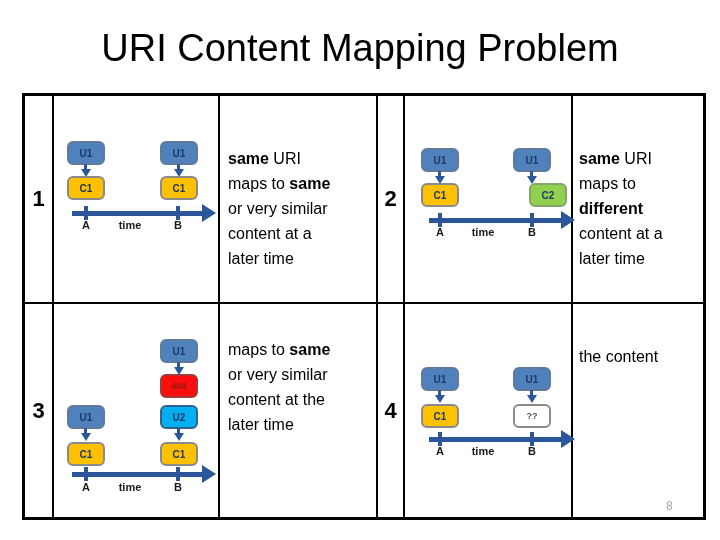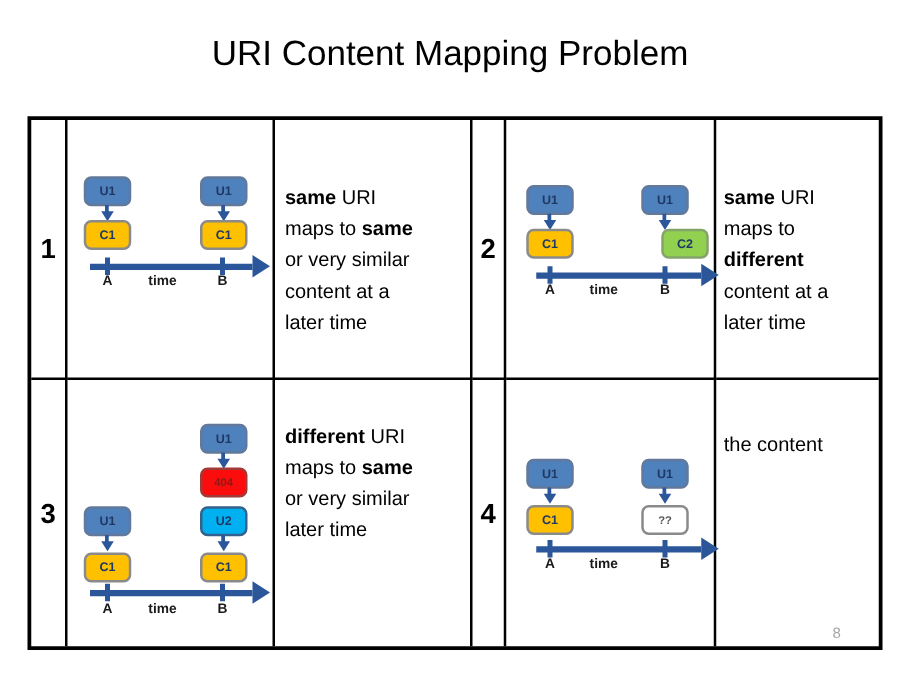--- a/index.html
+++ b/index.html
@@ -2,21 +2,21 @@
 <html><head>
 <meta charset="utf-8">
 <style>
   html, body { margin:0; padding:0; }
   body {
     width:720px; height:540px; position:relative; background:#ffffff;
     font-family:"Liberation Sans", sans-serif; overflow:hidden;
   }
   .title {
     position:absolute; top:27px; left:0; width:720px; margin:0;
-    text-align:center; font-size:28px; font-weight:normal; color:#000;
+    text-align:center; font-size:38px; font-weight:normal; color:#000;
   }
   .grid {
     position:absolute; left:22px; top:93px; width:684px; height:427px;
     border:3px solid #000; box-sizing:border-box; background:#fff;
     display:grid;
     grid-template-columns:29px 166px 158px 27px 168px 1fr;
     grid-template-rows:208px 1fr;
   }
   .cell { position:relative; border-right:2px solid #000; border-bottom:2px solid #000; box-sizing:border-box; }
   .cell.last-col { border-right:none; }
@@ -128,23 +128,23 @@
     <div class="tl-tick" style="left:30px;top:163px"></div>
     <div class="tl-tick" style="left:122px;top:163px"></div>
     <div class="tl-head" style="left:148px;top:161px"></div>
     <span class="tl-label" style="left:32px;top:177px">A</span>
     <span class="tl-label" style="left:76px;top:177px">time</span>
     <span class="tl-label" style="left:124px;top:177px">B</span>
   </div>
 
   <div class="cell textcell last-row" style="padding:33px 4px 0 8px">
     <div>
-        <div class="txt-line"><span class="b">different</span><span> URI</span></div>
         <div class="txt-line"><span>maps to </span><span class="b">same</span></div>
         <div class="txt-line"><span>or very similar</span></div>
+        <div class="txt-line"><span>content at the</span></div>
         <div class="txt-line"><span>later time</span></div>
       </div>
   </div>
 
   <div class="cell numcell last-row">4</div>
 
   <div class="cell last-row">
     <div class="node uri" style="left:16px;top:63px">U1</div>
     <div class="varrow" style="left:29px;top:86px"></div>
     <div class="node cy" style="left:16px;top:100px">C1</div>

